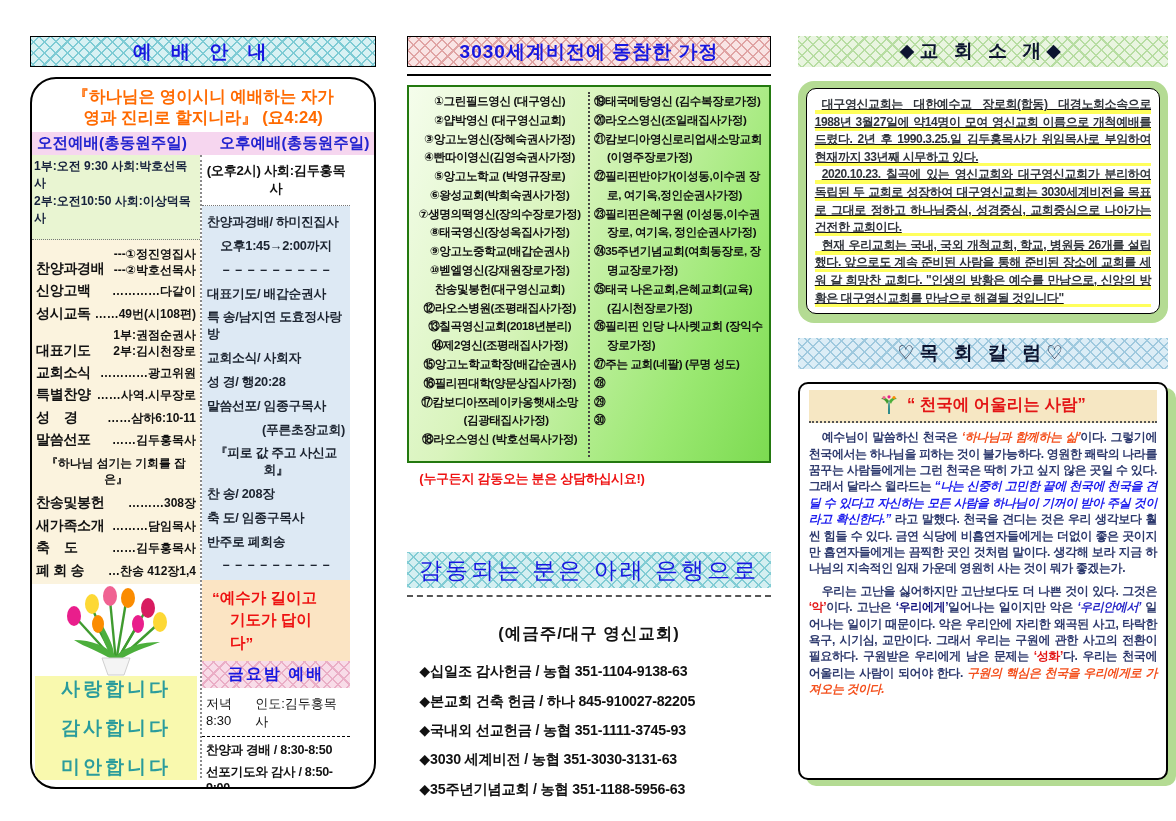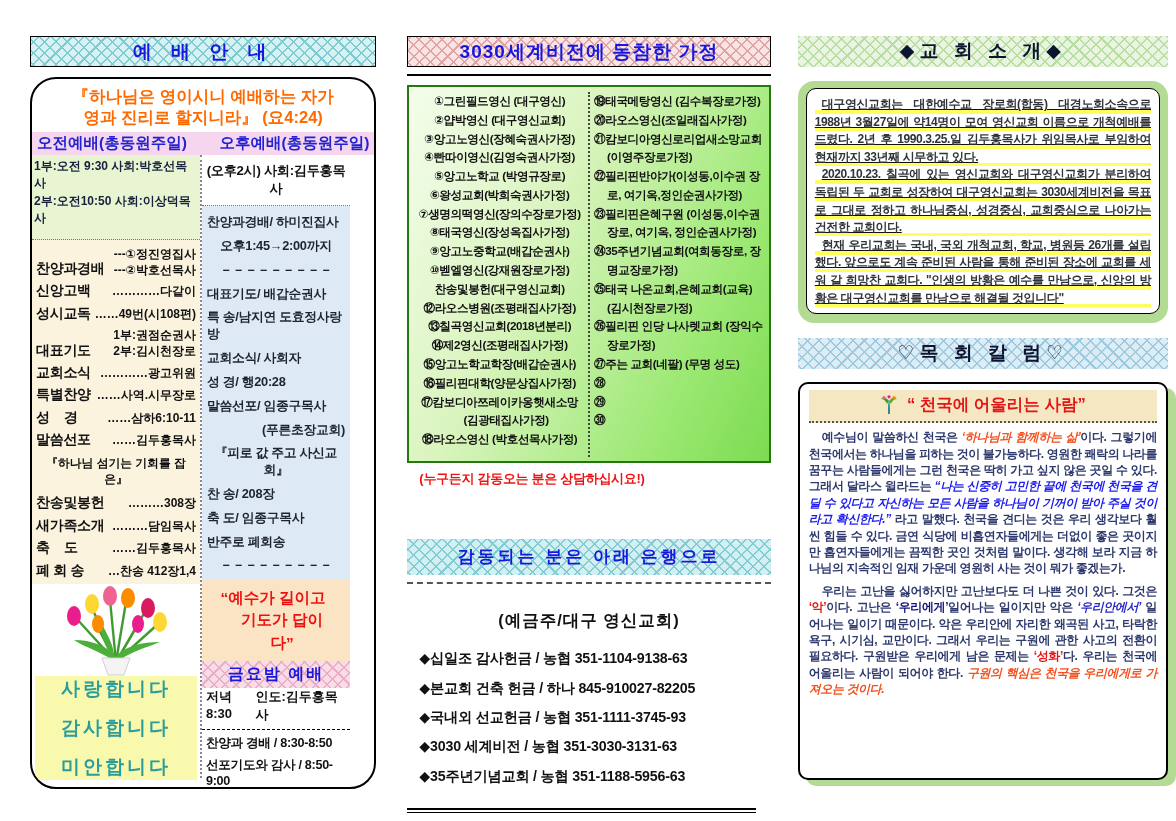--- a/index.html
+++ b/index.html
@@ -33,36 +33,36 @@
   .m-row { display:flex; justify-content:space-between; align-items:flex-end; padding:2.2px 0; }
   .m-label { font-weight:bold; font-size:14px; white-space:pre; letter-spacing:-0.3px; }
   .m-val { font-size:12px; font-weight:bold; text-align:right; }
   .m-val.two { display:flex; flex-direction:column; line-height:1.35; }
   .m-note { font-size:11.8px; font-weight:bold; text-align:center; padding:5px 0 4px; }
   .flower-cell { background:#fff; height:97px; display:flex; align-items:center; justify-content:center; }
   .love-box { background:#f9f9ae; margin:0 3px 6px 3px; flex:1; text-align:center; color:#2a9c9c; font-weight:bold; font-size:19px; letter-spacing:3px; display:flex; flex-direction:column; justify-content:center; gap:13px; }
   .a-head { background:#fff; border-bottom:1.5px dotted #777; padding:7px 2px; font-weight:bold; font-size:13.2px; text-align:center; letter-spacing:-0.3px; }
   .a-body { background:#dde9f4; padding:5px 5px 2px; font-size:12.8px; font-weight:bold; color:#1c2430; }
   .a-row { padding:3.4px 0; letter-spacing:-0.3px; }
-  .quote-cell { background:#fbe4c3; color:#ee1111; font-weight:bold; font-size:15.5px; padding:7px 16px 7px 10px; line-height:1.45;text-align:center; }
+  .quote-cell { background:#fbe4c3; color:#ee1111; font-weight:bold; font-size:15.5px; padding:7px 16px 7px 10px; line-height:1.45; }
   .quote-cell div:last-child { padding-left:18px; }
   .friday-hdr { --ln:#eaaec6; background-color:#f8dce8; text-align:center; color:#1717e0; font-weight:bold; font-size:16px; padding:3px 0; letter-spacing:2px; }
-  .friday-lead { display:flex; justify-content:space-between; padding:0 4px 5px; font-weight:bold; font-size:13px; border-bottom:1.6px dashed #000; background:#fff; }
+  .friday-lead { display:flex; justify-content:space-between; padding:7px 4px 5px; font-weight:normal; font-size:13px; border-bottom:1.6px dashed #000; background:#fff; }
   .f-sched { background:#fff; padding:2px 4px; }
   .f-row { font-size:12.6px; font-weight:bold; padding:2.6px 0; letter-spacing:-0.3px; }
 
   
   .mid-rule { border-top:2.5px solid #000; margin:7px 0 9px; }
   .green-box { border:2px solid #23790f; background:linear-gradient(115deg,#f5fdec 0%,#d9f4bd 38%,#9ae871 78%,#7cdb51 100%); display:flex; padding:5px 3px 4px 5px; height:378px; }
   .g-col { width:50%; font-size:11.6px; font-weight:bold; line-height:1.62; letter-spacing:-0.4px; }
   .g-left { border-right:2px dotted #444; padding-right:3px;text-align:center; }
   .g-right { padding-left:4px; }
   .g-item { padding-left:13px; text-indent:-13px; }
   .mid-note { color:#ee1111; font-weight:bold; font-size:13px; padding:7px 0 0 12px; letter-spacing:-0.3px; }
-  .banner { --ln:#82ccd4; background-color:#d4eff1; margin-top:51px; height:36px; line-height:36px; text-align:center; color:#1717e0; font-weight:bold; font-size:17px; letter-spacing:3px; }
+  .banner { --ln:#82ccd4; background-color:#d4eff1; margin-top:64px; height:36px; line-height:36px; text-align:center; color:#1717e0; font-weight:normal; font-size:23px; letter-spacing:3px; }
   .banner-dash { border-top:2px dashed #555; margin:7px 0 0; }
   .holder { text-align:center; font-weight:bold; font-size:16.5px; margin:26px 0 12px; letter-spacing:1px; }
   .accounts { padding-left:12px; }
   .acct-row { font-size:14.2px; font-weight:bold; padding:5.2px 0; letter-spacing:-0.2px; }
   .mid-bottom { height:5px; border-top:2.2px solid #000; border-bottom:1.4px solid #000; margin-top:17px; width:96%; }
 
   
   .bubble { margin-top:14px; background:#b4db93; border-radius:16px; padding:7px 8px 9px; }
   .bubble-inner { background:#fff; border:1.5px solid #000; border-radius:10px; padding:7px 8px 6px;text-decoration:underline; }
   .intro-p { font-size:12px; font-weight:bold; line-height:17.6px; color:#30343a; text-align:justify; text-indent:7px; letter-spacing:-0.4px;

